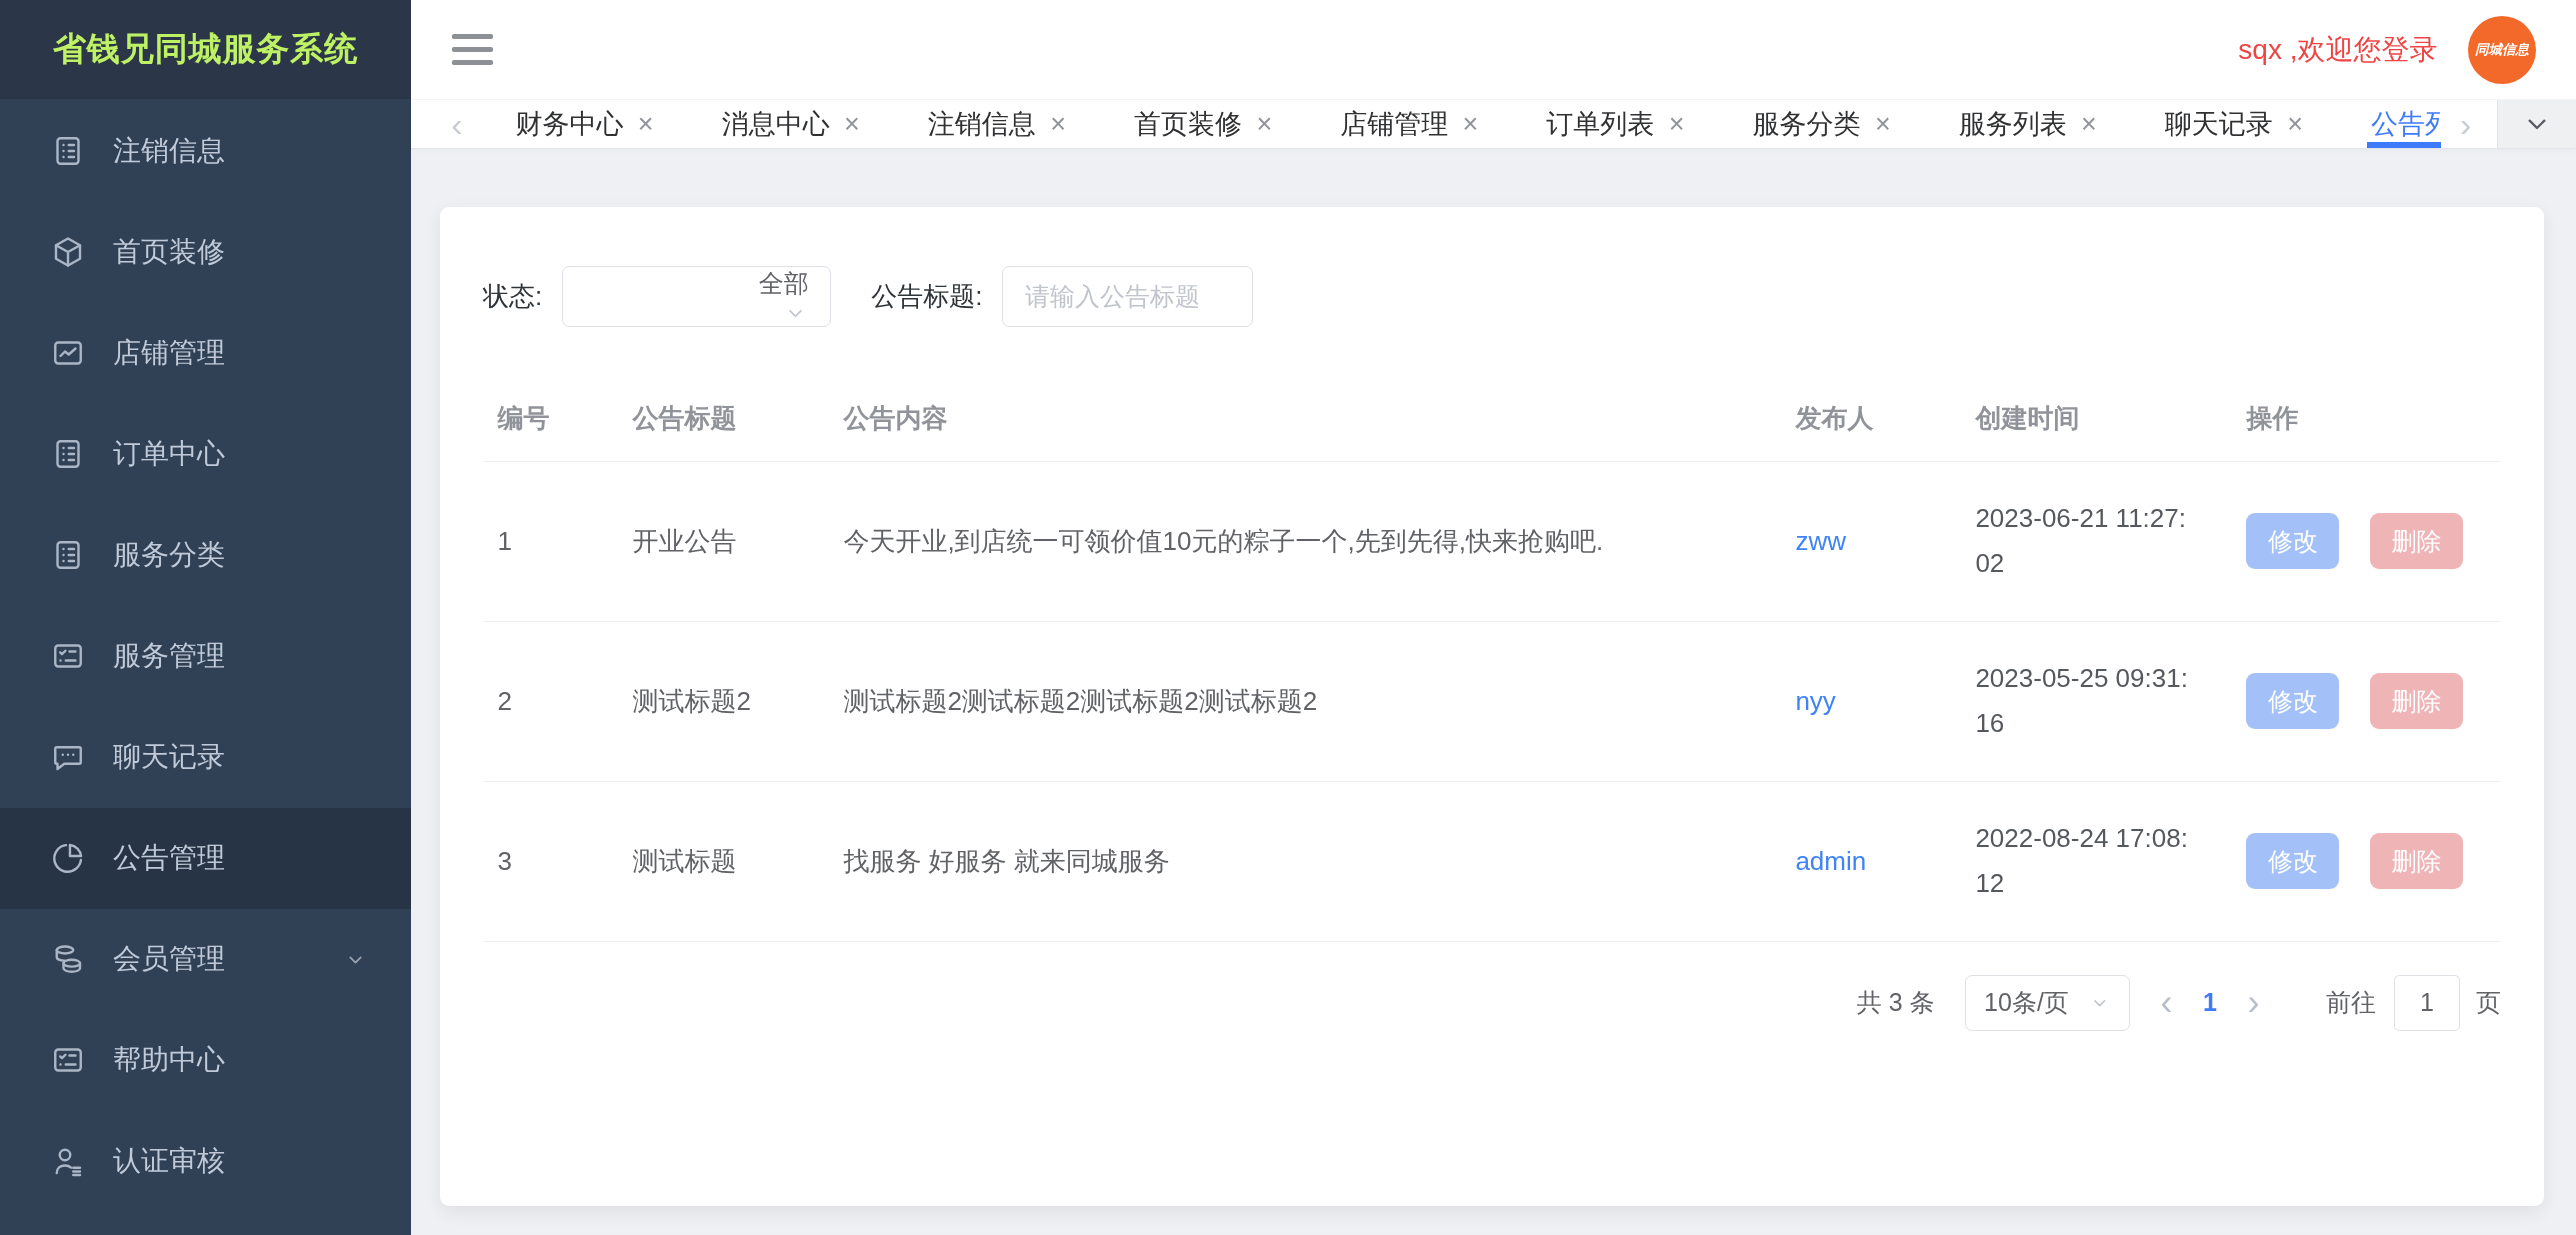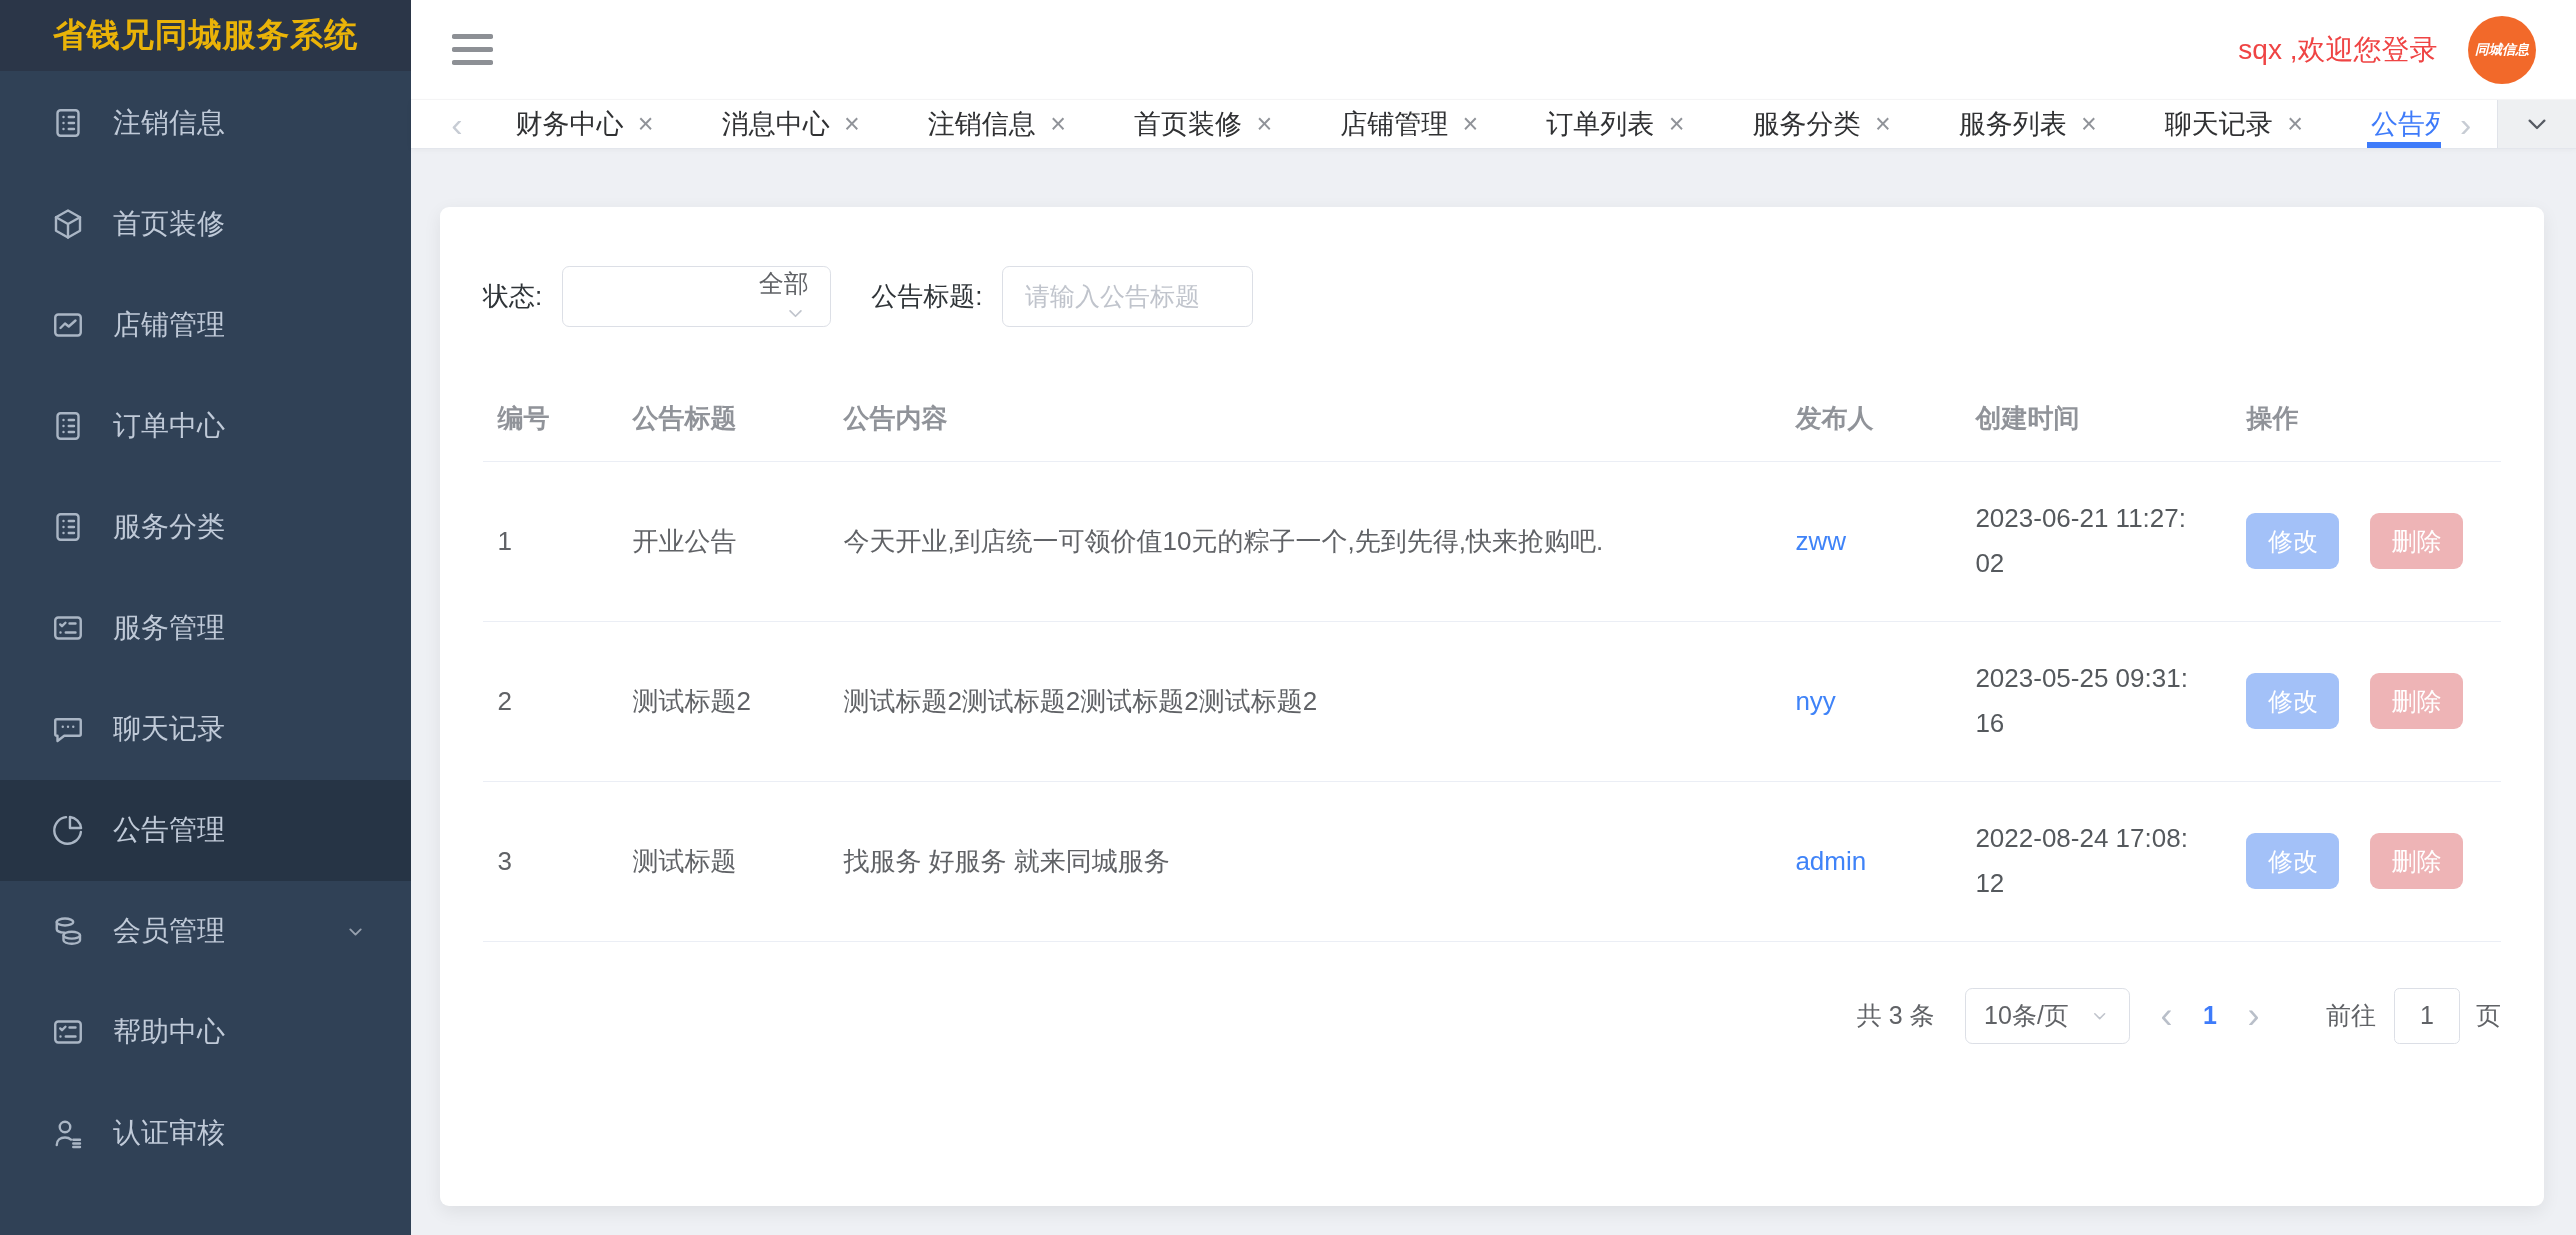--- a/index.html
+++ b/index.html
@@ -5,21 +5,21 @@
   * { margin:0; padding:0; box-sizing:border-box; }
   html,body { width:2576px; height:1236px; overflow:hidden; }
   body {
     font-family:"Liberation Sans","DejaVu Sans",sans-serif;
     background:#eef0f4; display:flex; color:#606266;
   }
   svg { display:block; }
 
   
   .sidebar { width:411px; height:100%; background:#304156; flex:none; display:flex; flex-direction:column; }
-  .logo { height:71px; background:#2b3648; color:#eab308; font-size:33px; font-weight:bold;
+  .logo { height:99px; background:#2b3648; color:#bef264; font-size:33px; font-weight:bold;
           display:flex; align-items:center; justify-content:center; letter-spacing:0.9px; }
   .menu { flex:1; padding-top:1.8px; }
   .menu-item { height:101px; display:flex; align-items:center; padding:0 43px 0 50px;
                color:#c0cad8; font-size:28px; cursor:pointer; position:relative; }
   .menu-item .mi-icon { width:36px; height:36px; margin-right:27px; color:#aab6c5; flex:none; }
   .menu-item.active { background:#263445; }
   .menu-item .spacer { flex:1; }
   .menu-item .sub-arrow { color:#96a0ae; }
 
   
@@ -76,21 +76,21 @@
   .grid th { text-align:left; font-size:26px; color:#909399; font-weight:bold; padding:21.6px 14.4px 25px 14.4px;
              border-bottom:0.9px solid #ebeef5; }
   .grid td { font-size:26px; color:#606266; padding:34px 14.4px; border-bottom:0.9px solid #ebeef5; vertical-align:middle; }
   .grid td.time { padding-right:36px; word-break:break-all; line-height:1.75; color:#55595d; }
   .grid a.pub { color:#3f83f8; text-decoration:none; cursor:pointer; }
   .row-btn { height:56px; width:93px; border:none; border-radius:9px; color:#fff; font-size:25px;
              font-family:inherit; cursor:pointer; }
   .rb-edit { background:#a3c1f8; }
   .rb-del  { background:#eeb4b6; margin-left:23.4px; }
 
-  .pagination { display:flex; align-items:center; justify-content:flex-end; margin-top:46px;
+  .pagination { display:flex; align-items:center; justify-content:flex-end; margin-top:33px;
                 font-size:25px; color:#606266; }
   .pg-total { margin-right:30.5px; }
   .pg-size { width:165px; height:56px; border:0.9px solid #dcdfe6; border-radius:7.2px; display:flex;
              align-items:center; justify-content:space-between; padding:0 18px; cursor:pointer; }
   .pg-arrow { color:#b9bfc9; font-size:36px; padding:0 30.5px; cursor:pointer; line-height:1; }
   .pg-page { color:#3e7bfa; font-weight:bold; cursor:pointer; }
   .pg-goto { margin-left:36px; margin-right:18px; }
   .pg-input { width:66px; height:56px; border:0.9px solid #dcdfe6; border-radius:5.4px; text-align:center;
               font-size:25px; color:#606266; font-family:inherit; outline:none; margin-right:16px; }
 </style>

